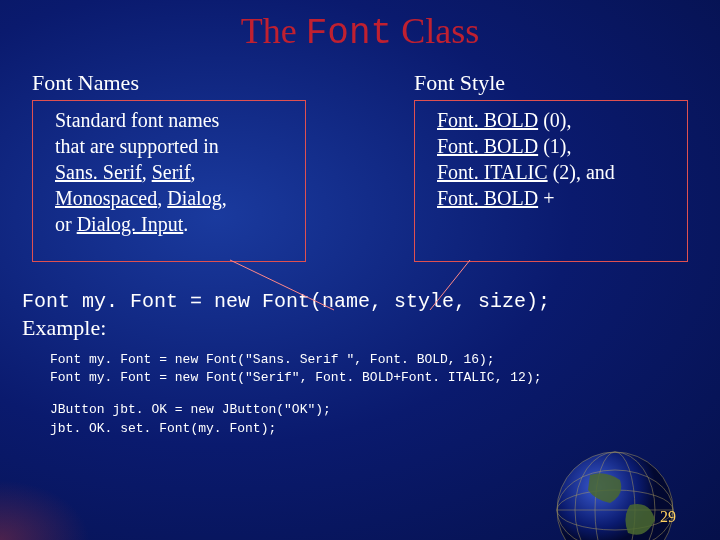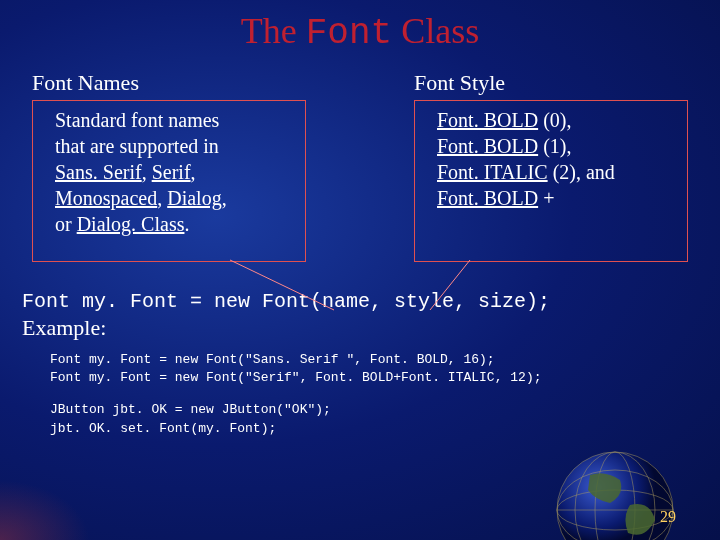--- a/index.html
+++ b/index.html
@@ -115,21 +115,21 @@
 
   <div class="columns">
     <div class="col-left">
       <div class="col-heading">Font Names</div>
       <div class="box">
         <div class="box-content">
           <span>Standard font names</span>
           <span>that are supported in</span>
           <span><span class="u">Sans. Serif</span>, <span class="u">Serif</span>,</span>
           <span><span class="u">Monospaced</span>, <span class="u">Dialog</span>,</span>
-          <span>or <span class="u">Dialog. Class</span>.</span>
+          <span>or <span class="u">Dialog. Input</span>.</span>
         </div>
       </div>
     </div>
 
     <div class="col-right">
       <div class="col-heading">Font Style</div>
       <div class="box">
         <div class="box-content">
           <span><span class="u">Font. BOLD</span> (0),</span>
           <span><span class="u">Font. BOLD</span> (1),</span>

